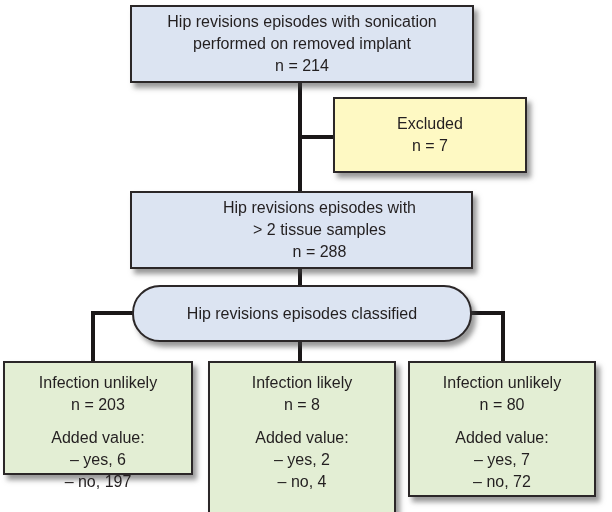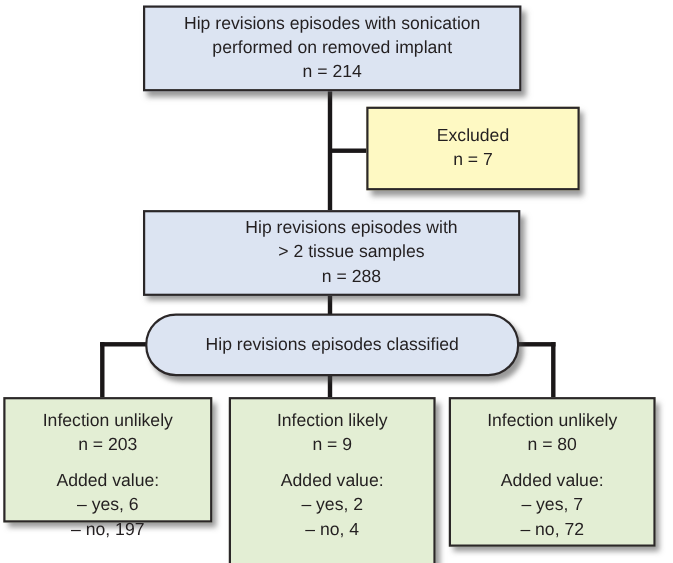--- a/index.html
+++ b/index.html
@@ -79,21 +79,21 @@
   <div class="box green" style="left:3px; top:361px; width:190px; height:114px;">
     <div>Infection unlikely</div>
     <div>n = 203</div>
     <div class="gap-above">Added value:</div>
     <div>– yes, 6</div>
     <div>– no, 197</div>
   </div>
 
   <div class="box green" style="left:208px; top:361px; width:188px; height:160px;">
     <div>Infection likely</div>
-    <div>n = 9</div>
+    <div>n = 8</div>
     <div class="gap-above">Added value:</div>
     <div>– yes, 2</div>
     <div>– no, 4</div>
   </div>
 
   <div class="box green" style="left:408px; top:361px; width:188px; height:136px;">
     <div>Infection unlikely</div>
     <div>n = 80</div>
     <div class="gap-above">Added value:</div>
     <div>– yes, 7</div>

